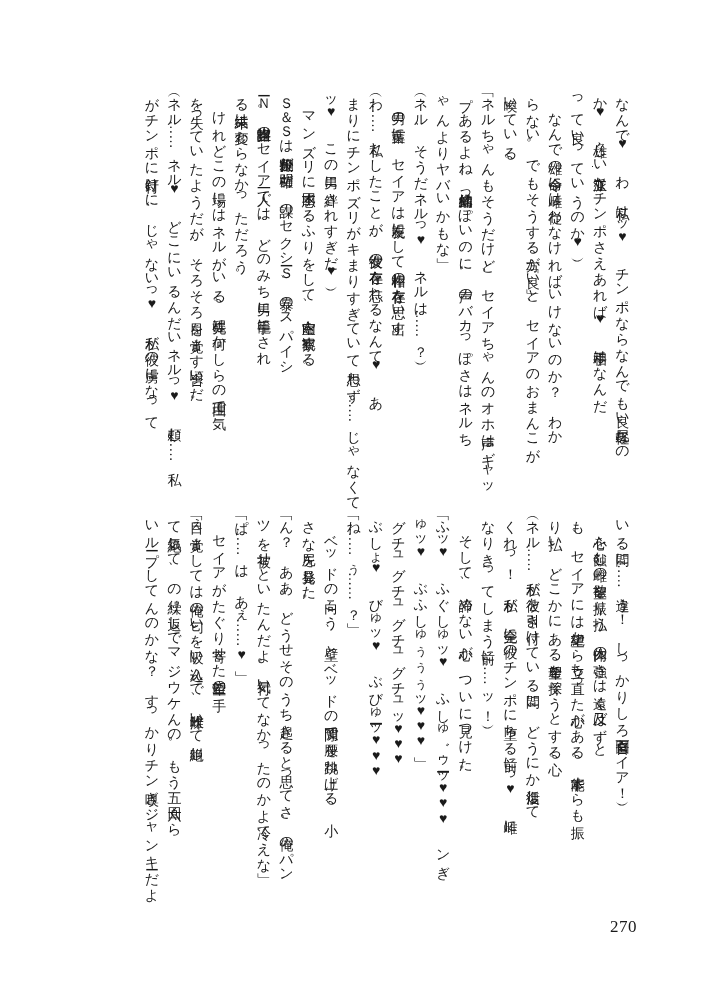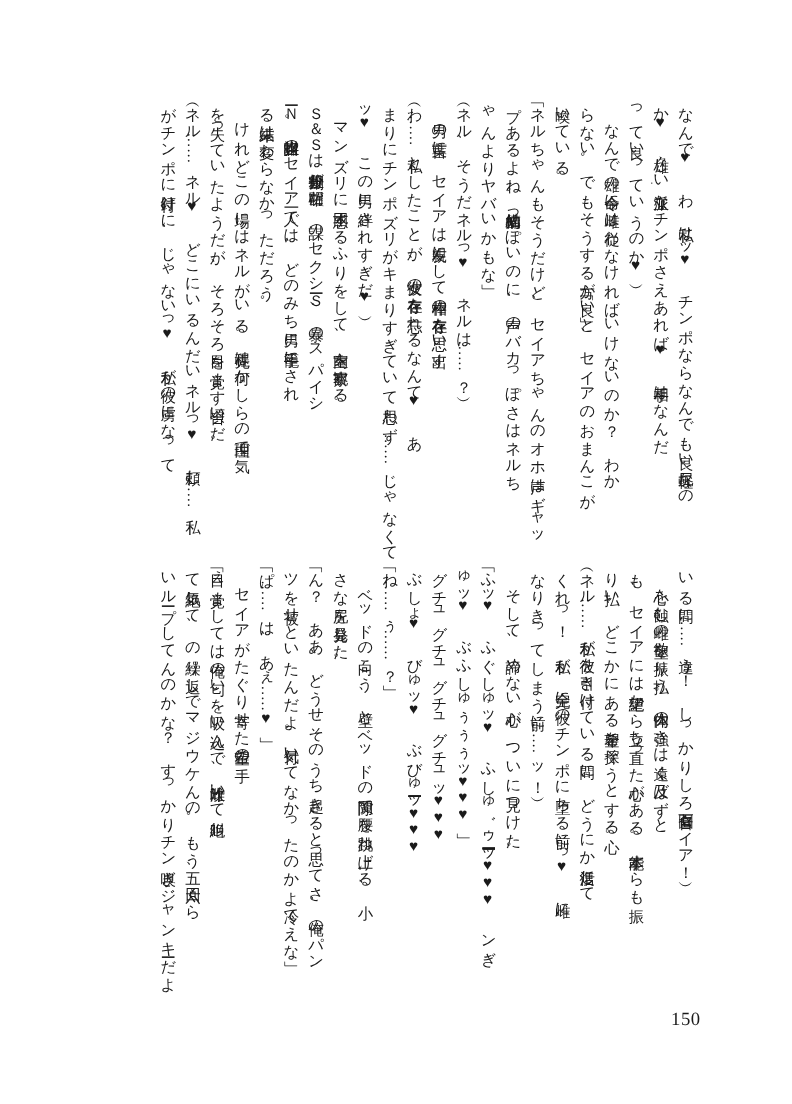--- a/index.html
+++ b/index.html
@@ -33,14 +33,14 @@
     font-size:17px;
     letter-spacing:0.5px;
   }
 </style>
 </head>
 <body>
 
 <div class="page">
   <div class="tblock block-top"><p>なんで♥　わ、私はッ♥　チンポならなんでも良い尻軽なの</p><p>か♥　雄々しい<span class="emph">立派</span>なチンポさえあれば♥　相手はなんだ</p><p>って良いっていうのか♥）</p><p>　なんで雄の命令に雌は従わなければいけないのか？　わか</p><p>らない。でもそうする方が「良い」と、セイアのおまんこが</p><p>喚いている。</p><p>「ネルちゃんもそうだけど、セイアちゃんのオホ声はギャッ</p><p>プあるよね。結構知的っぽいのに、声のバカっぽさはネルち</p><p>ゃんよりヤバいかもな」</p><p>（ネル、そうだネルっ♥　ネルは……？）</p><p>　男の言葉に、セイアは親友にして相棒の存在を思い出す。</p><p>（わ……私としたことが、彼女の存在を忘れるなんて♥　あ</p><p>まりにチンポズリがキまりすぎていて思わず……じゃなくて</p><p>ッ♥　この男に絆されすぎだ♥）</p><p>　マンズリに困惑するふりをして、室内を観察する。</p><p>Ｓ＆Ｓは役割分担が明確だ。謀のセクシーＳ、暴のスパイシ</p><p>ーＮ。謀略担当のセイア一人では、どのみち男に手籠にされ</p><p>る結末は変わらなかっただろう。</p><p>　けれどこの場にはネルがいる。先程は何かしらの理由で気</p><p>を失っていたようだが、そろそろ目を覚ます頃合いだ。</p><p>（ネル……ネル♥　どこにいるんだいネルっ♥　頼む……私</p><p>がチンポに釘付けに、じゃないっ♥　私が彼の虜になって</p></div>
   <div class="tblock block-bottom"><p>いる間に……違う！　しっかりしろ百合園セイア！）</p><p>　心を蝕む雌の欲望を振り払う。肉体の強さは遠く及ばずと</p><p>も、セイアには絶望から立ち直った心がある。本能すらも振</p><p>り払い、どこかにある希望を探そうとする心。</p><p>（ネル……私が彼を引き付けている間に、どうにか復活して</p><p>くれっ！　私が、完全に彼のチンポに堕ちる前にっ♥　雌に</p><p>なりきってしまう前に……ッ！）</p><p>　そして、諦めない心が、ついに見つけた。</p><p>「ふッ♥　ふぐしゅッ♥　ふしゅ゛ゥーーーッ♥♥♥　ンぎ</p><p>ゅッ♥　ぶふしゅぅぅぅッ♥♥♥」</p><p>グチュグチュグチュグチュッ♥♥♥</p><p>ぶしょ♥　びゅッ♥　ぶびゅーーーッ♥♥♥</p><p>「ね……ぅ……？」</p><p>　ベッドの向こう、壁とベッドの隙間で腰を跳ね上げる、小</p><p>さな尻を発見した。</p><p>「ん？　ああ、どうせそのうち起きると思ってさ、俺のパン</p><p>ツを被せといたんだよ。気付いてなかったのかよ冷てえな」</p><p>「ぱ……は、あぇ……♥」</p><p>　セイアがたぐり寄せた希望の一手。</p><p>「目ぇ覚ましては俺の匂いを吸い込んで、雌汁吹いて絶叫し</p><p>て気絶して、の繰り返しでマジウケんの。もう五、六回くら</p><p>いループしてんのかな？　すっかりチン嗅ぎジャンキーだよ</p></div>
-  <div class="page-number">150</div>
+  <div class="page-number">270</div>
 </div>
 
 </body></html>

